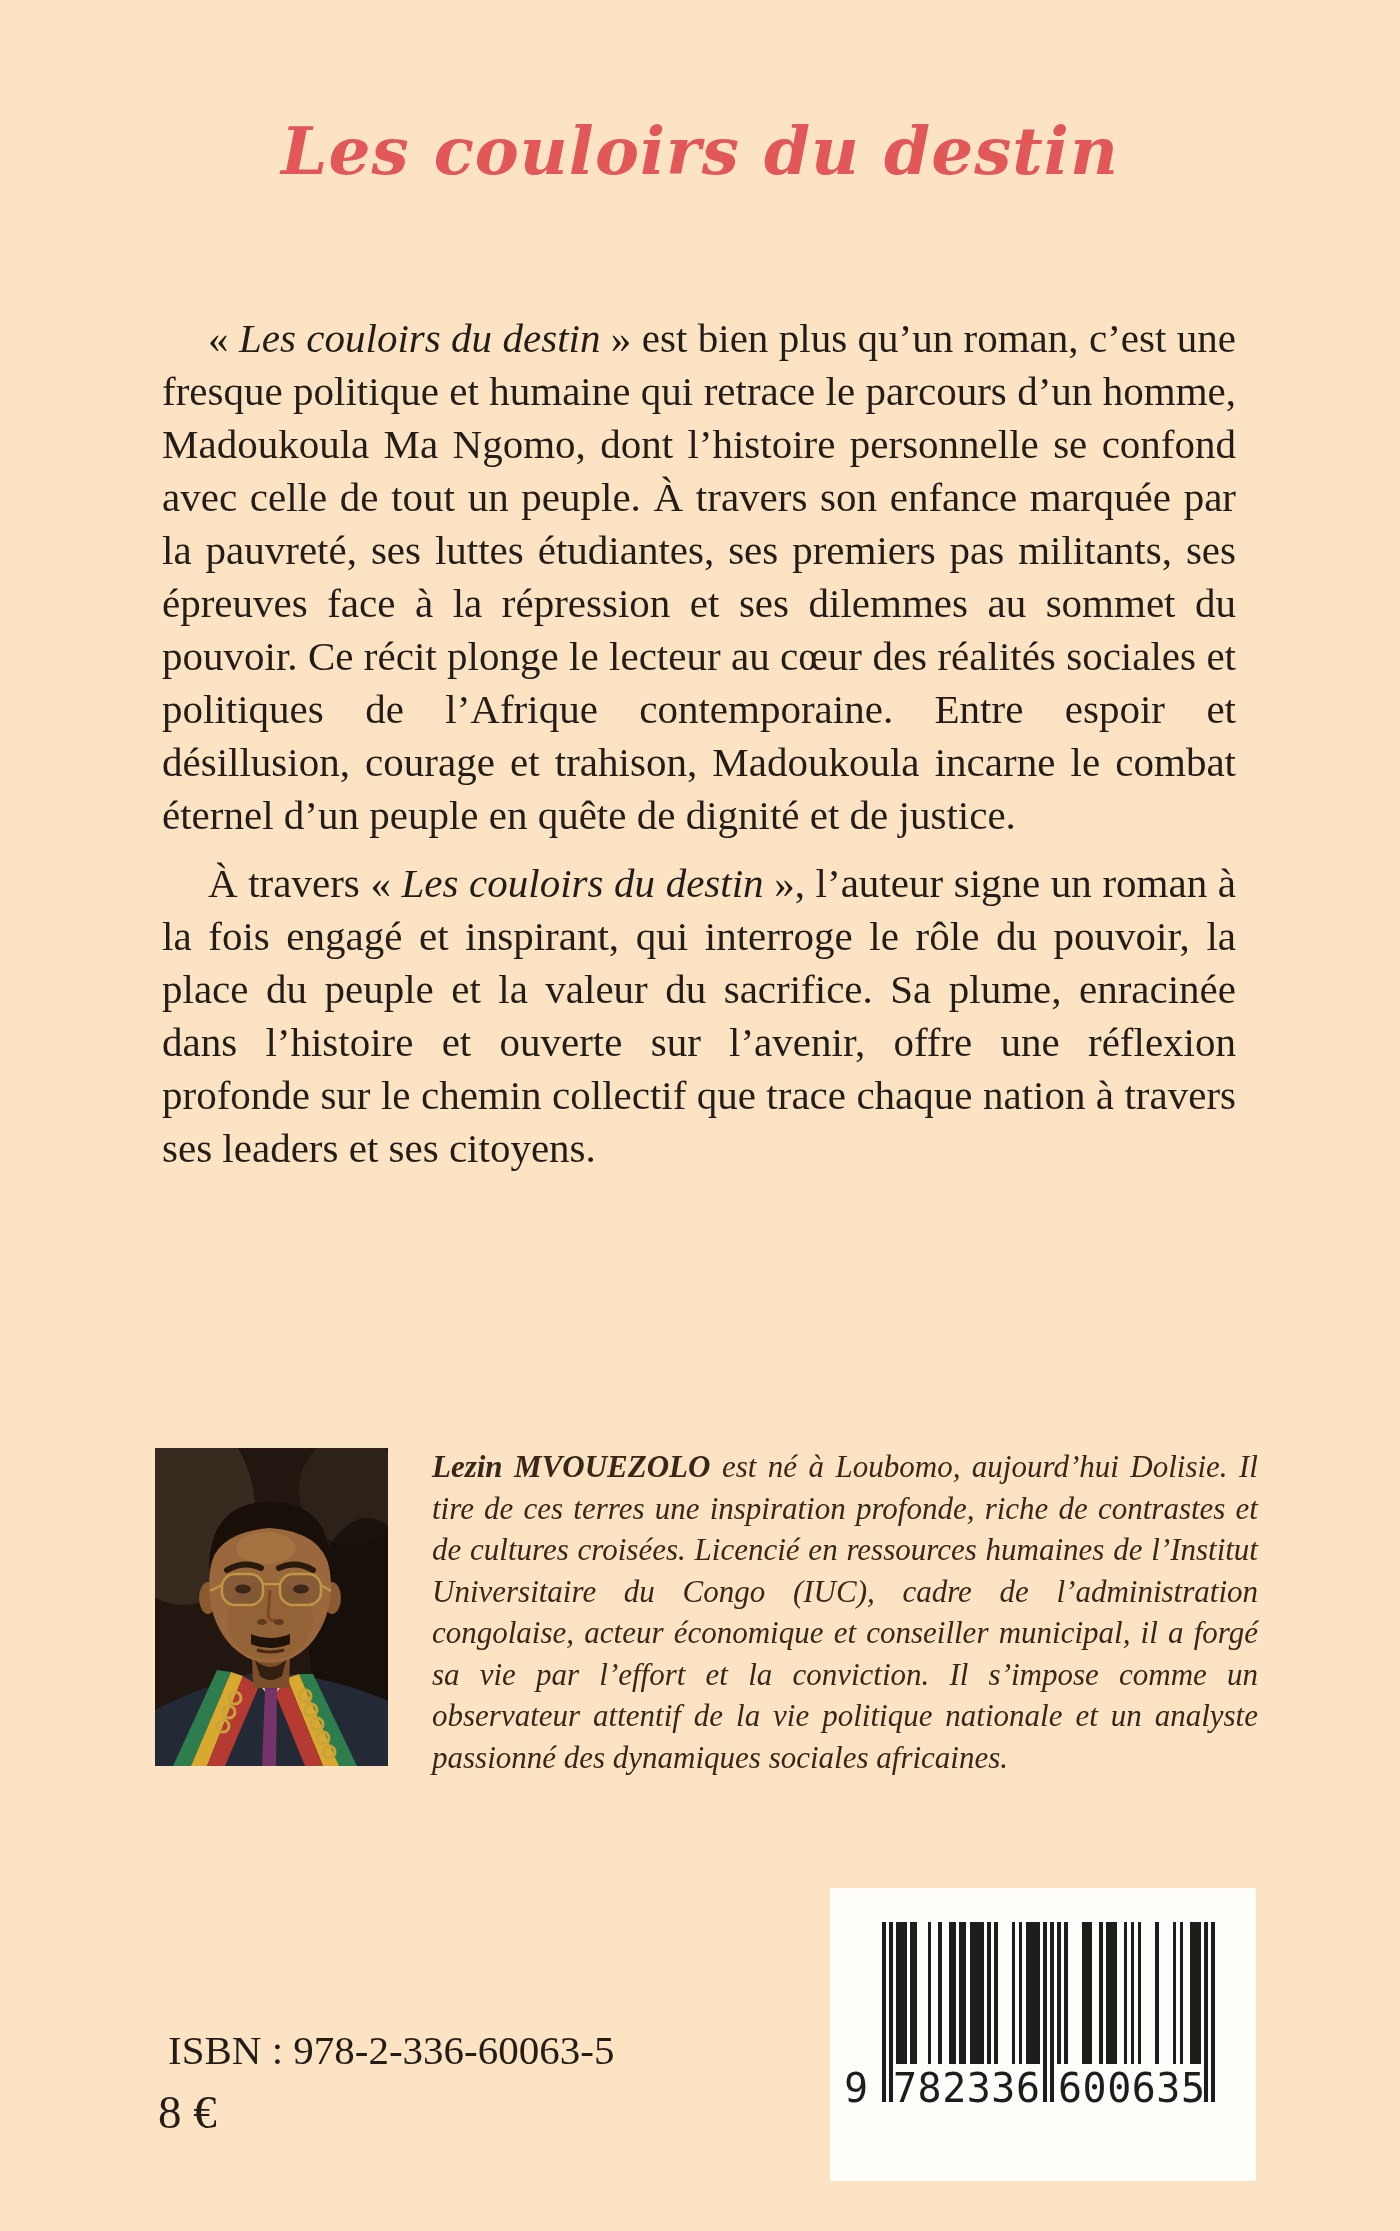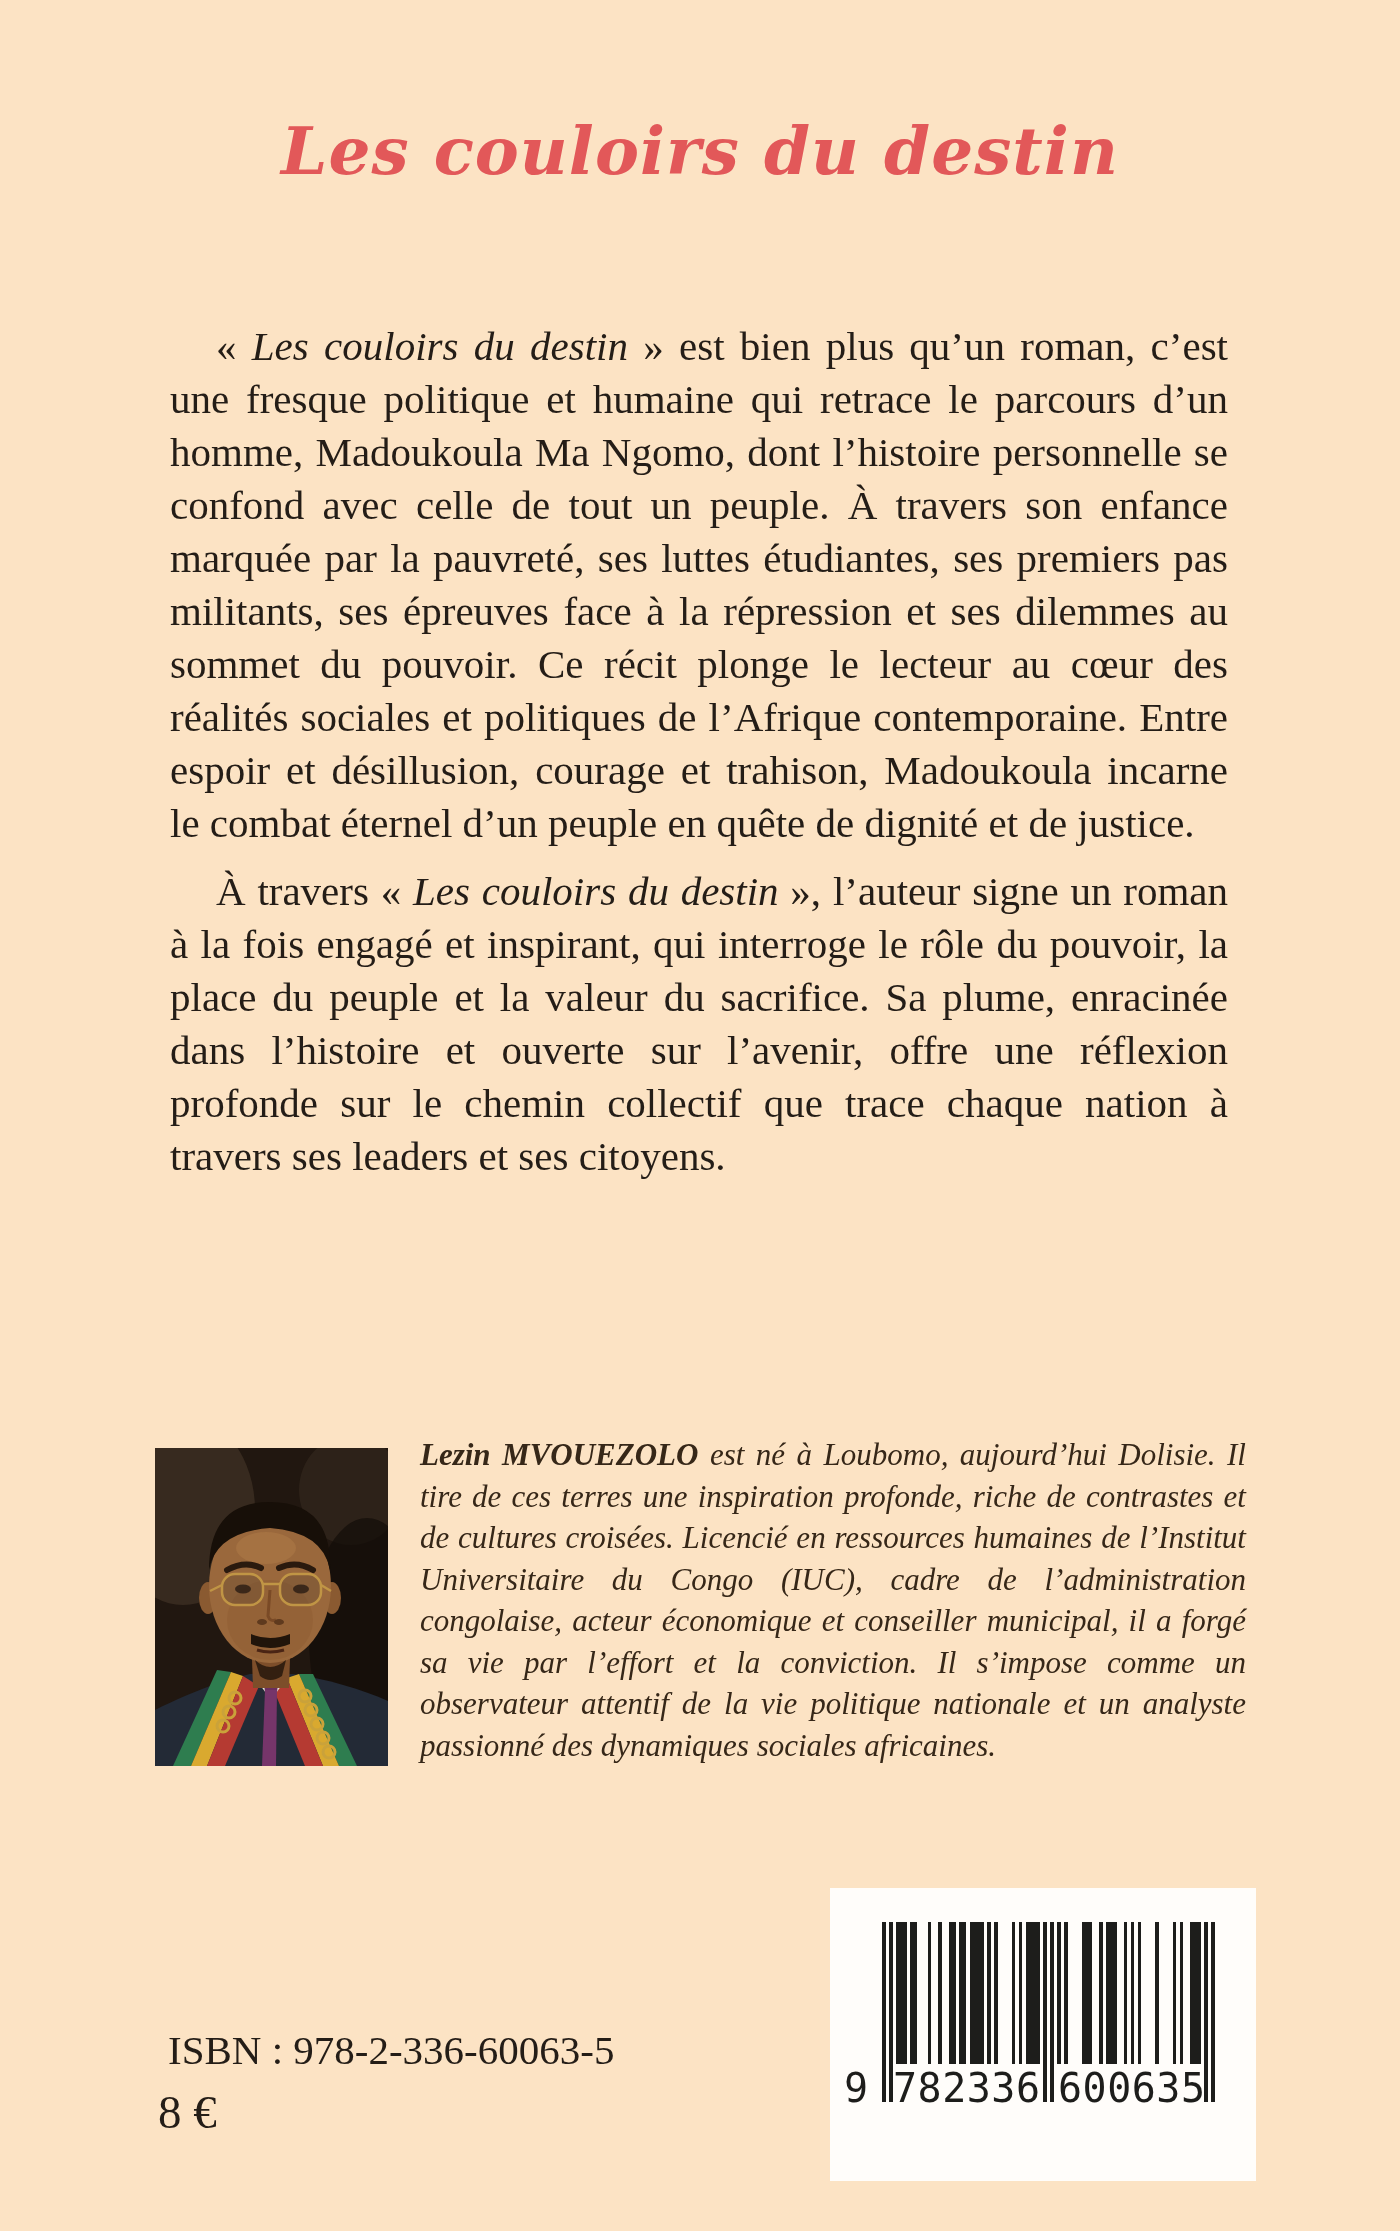--- a/index.html
+++ b/index.html
@@ -19,35 +19,35 @@
     font-size:66px;line-height:1;
     letter-spacing:1px;
     color:#e25859;
   }
   .synopsis{
     position:absolute;left:158px;top:308px;width:1082px;
     font-size:41px;line-height:53px;
     color:#241d17;
     text-align:justify;
   }
-  .synopsis p{margin:12px;text-indent:46px;}
+  .synopsis p{margin:4px;text-indent:46px;}
   .synopsis p + p{margin-top:15px;}
   .seg-italic{font-style:italic;}
   .seg-bold{font-weight:bold;}
   .author{
     position:absolute;left:0;top:0;width:1400px;height:0;
   }
   .photo{
     position:absolute;left:155px;top:1448px;width:233px;height:318px;
     background:#211710;
   }
   .photo svg{display:block;width:100%;height:100%;}
   .bio{
     position:absolute;left:420px;top:1434px;width:826px;
-    margin:0;
+    margin:12px;
     font-size:31px;line-height:41.5px;
     font-style:italic;
     text-align:justify;
     color:#362718;
   }
   .isbn{
     position:absolute;left:158px;top:2026px;
     font-size:41px;color:#241d17;margin-left:10px;
   }
   .price{

